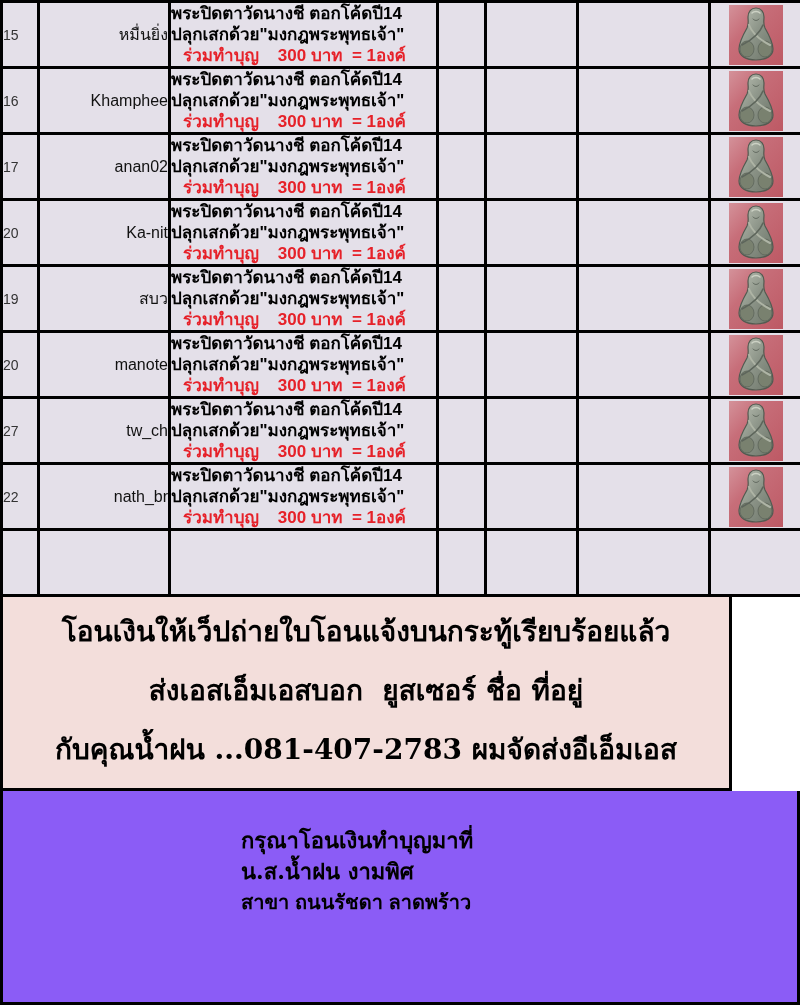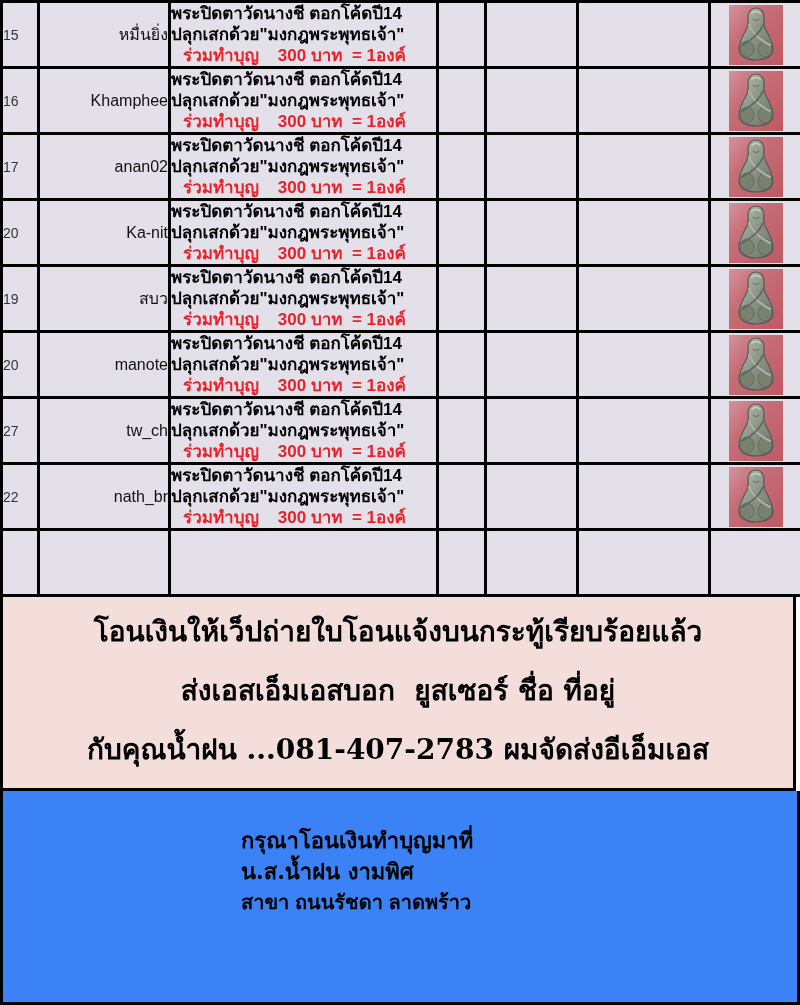--- a/index.html
+++ b/index.html
@@ -39,37 +39,37 @@
   .desc-line3 {
     color:#e62129;
     white-space:pre;
     padding-left:12px;
   }
   td.c-img { text-align:center; vertical-align:middle; }
   svg.amulet { width:54px; height:60px; display:block; margin:1px auto; }
 
   
   .notice {
-    width:796px; height:194px;
+    width:732px; height:194px;
     background:#f3dedb;
     border:3px solid #000;
     border-top:none;
     text-align:center;
     padding-top:12px;
     font-family:"DejaVu Serif", serif;
     font-weight:bold;
     font-size:28px;
     color:#000;
   }
   .notice .nline { margin-bottom:15px; white-space:pre; }
 
   
   .payment {
     width:800px; height:214px;
-    background:#3b82f6;
+    background:#8b5cf6;
     border:3px solid #000;
     border-top:none;
     padding:34px 0 0 238px;
     color:#000;
   }
   .payment .pline { line-height:31px; white-space:pre; }
   .payment .serif { font-family:"DejaVu Serif", serif; font-weight:bold; font-size:22px; }
   .payment .sans  { font-family:"Liberation Sans", sans-serif; font-weight:bold; font-size:20px; }
 </style>
 </head>

